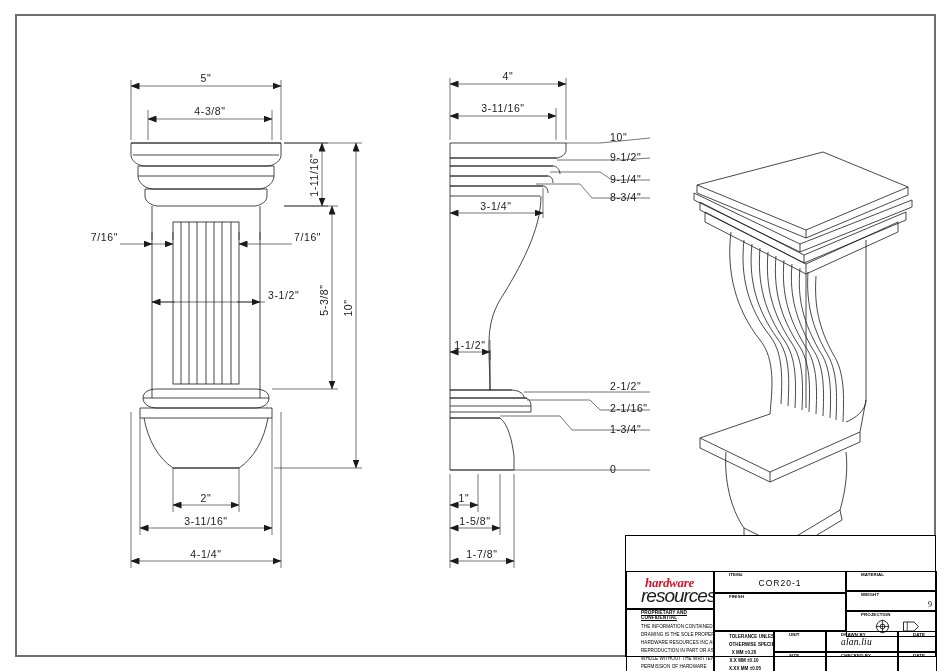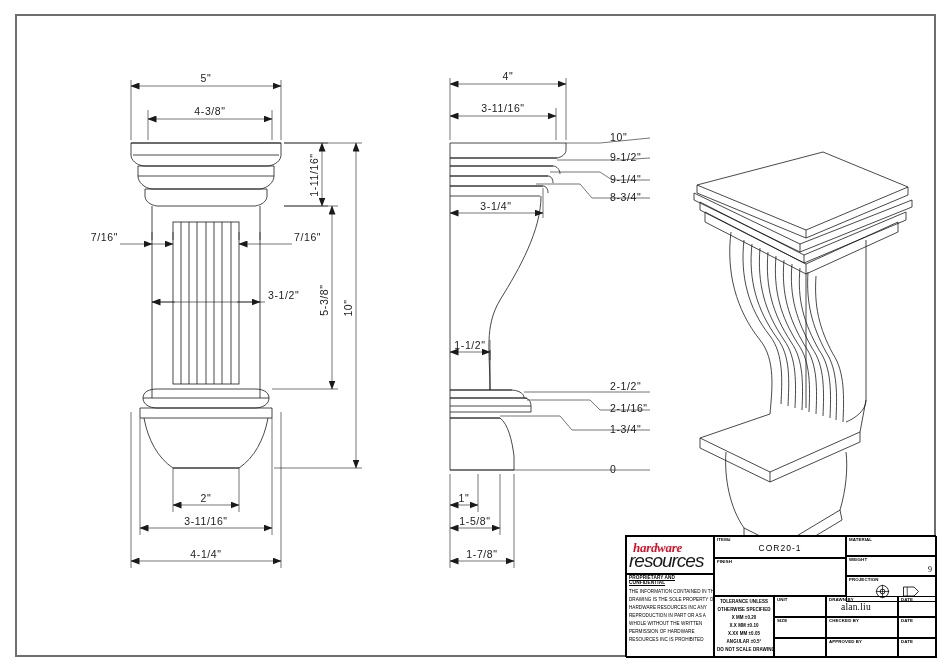--- a/index.html
+++ b/index.html
@@ -48,21 +48,22 @@
     border: 1.2px solid #000;
     background: #fff;
     font-size: 4.6px;
     color: #000;
     line-height: 1.05;
   }
   #title-block .cell {
     position: absolute;
     border: 0.9px solid #000;
     overflow: hidden;
-    padding: 1px 2px;
+    padding: 1px 14px;
+    margin-top: 35px;
   }
   .cell-label {
     font-size: 4.4px;
     font-weight: bold;
     letter-spacing: 0.1px;
     display: block;
     color: #000;
     white-space: nowrap;
   }
   
@@ -148,20 +149,21 @@
     left: 0; right: 0; top: 7px;
     text-align: center;
     font-size: 8.5px;
     letter-spacing: 1px;
     font-family: "Liberation Sans", sans-serif;
   }
   .signature {
     position: absolute;
     left: 14px; top: 6px;
     font-family: "Liberation Serif", serif;
+    font-style: italic;
     font-size: 9.5px;
     color: #000;
     letter-spacing: 0.2px;
   }
   .proj-symbols {
     position: absolute;
     left: 28px; top: 7px;
     display: flex;
     gap: 12px;
     align-items: center;

